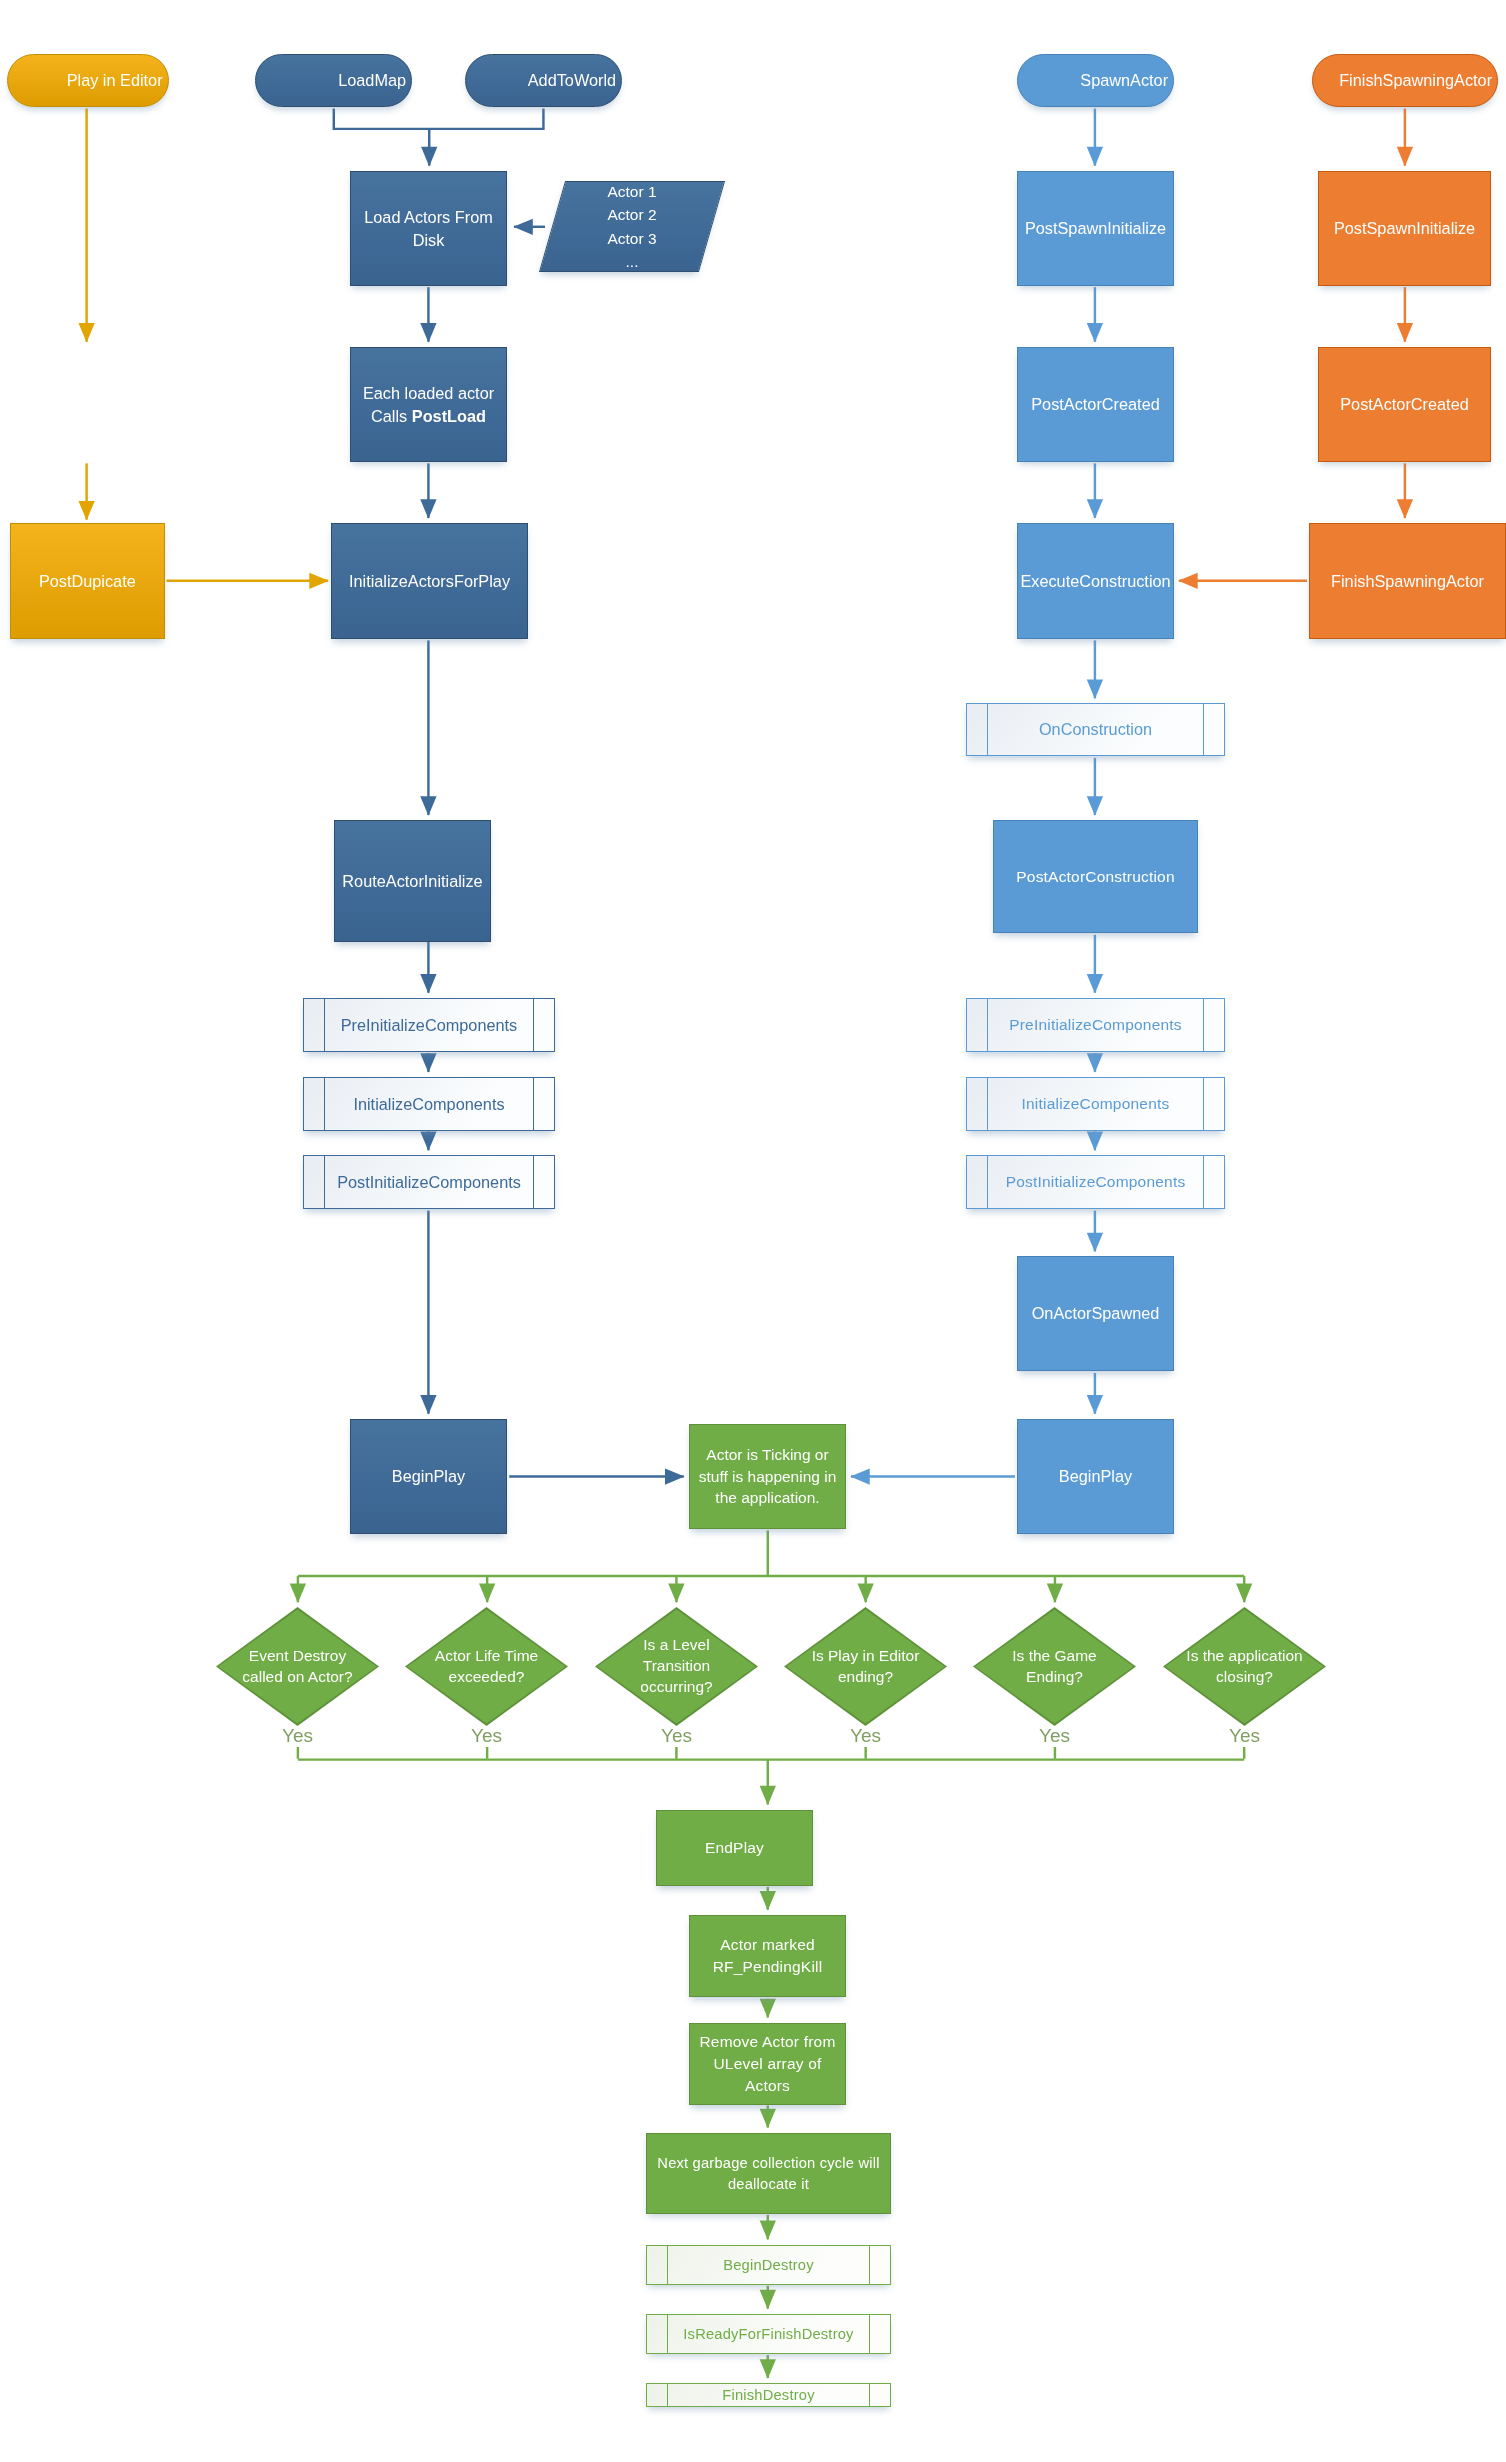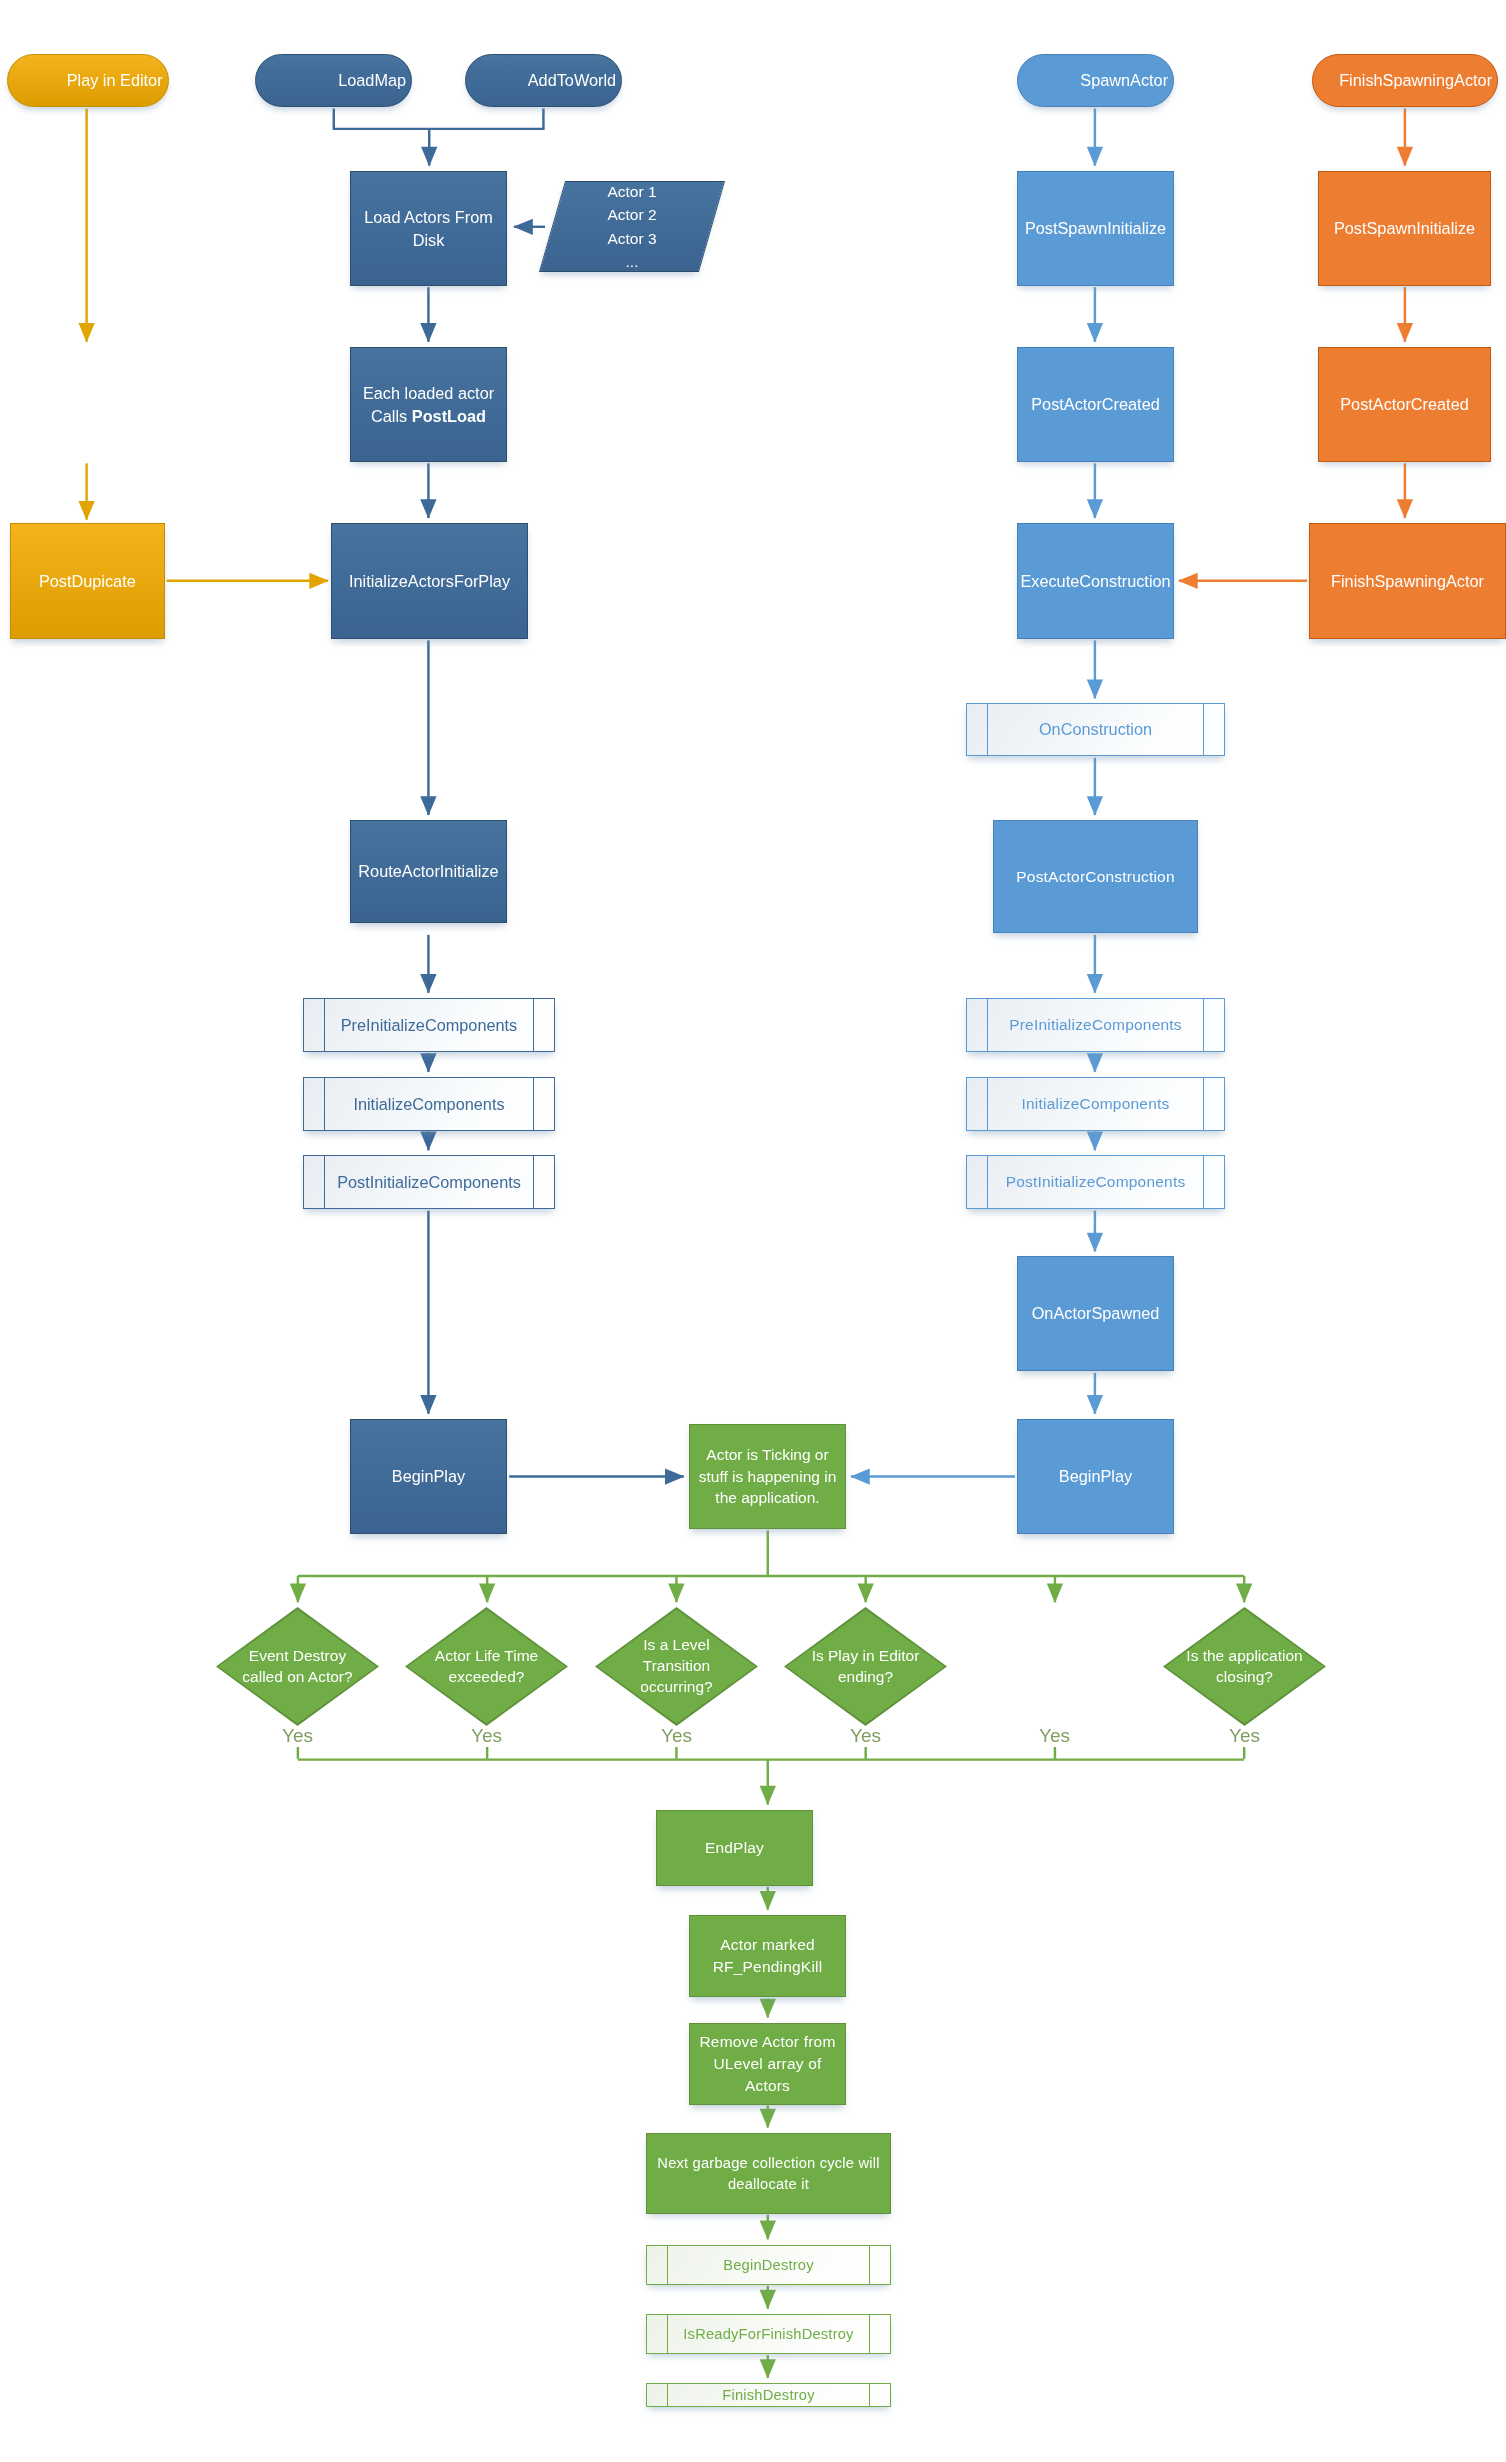--- a/index.html
+++ b/index.html
@@ -193,21 +193,21 @@
         <span>Calls</span>
         <b>PostLoad</b>
       </div>
     </div>
   </div>
 
   <div class="node darkblue shadow" style="left:331px;top:523px;width:197px;height:116px">
     <span>InitializeActorsForPlay</span>
   </div>
 
-  <div class="node darkblue shadow" style="left:350px;top:820px;width:157px;height:103px">
+  <div class="node darkblue shadow" style="left:334px;top:820px;width:157px;height:122px">
     <span>RouteActorInitialize</span>
   </div>
 
   <div class="node sub sub-darkblue shadow" style="left:303px;top:998px;width:252px;height:54px">
     <span class="bar bar-l"></span>
     <span class="bar bar-r"></span>
     <span>PreInitializeComponents</span>
   </div>
   <div class="node sub sub-darkblue shadow" style="left:303px;top:1077px;width:252px;height:54px">
     <span class="bar bar-l"></span>
@@ -300,20 +300,27 @@
     <div class="d-fill"></div>
     <div class="d-label">
       <span style="width:96px">Is a Level Transition occurring?</span>
     </div>
   </div>
   <div class="diamond" style="left:784px;top:1607px;width:163px;height:119px">
     <div class="d-border"></div>
     <div class="d-fill"></div>
     <div class="d-label">
       <span style="width:131px">Is Play in Editor ending?</span>
+    </div>
+  </div>
+  <div class="diamond" style="left:973px;top:1607px;width:163px;height:119px">
+    <div class="d-border"></div>
+    <div class="d-fill"></div>
+    <div class="d-label">
+      <span style="width:104px">Is the Game Ending?</span>
     </div>
   </div>
   <div class="diamond" style="left:1163px;top:1607px;width:163px;height:119px">
     <div class="d-border"></div>
     <div class="d-fill"></div>
     <div class="d-label">
       <span style="width:137px">Is the application closing?</span>
     </div>
   </div>
 

